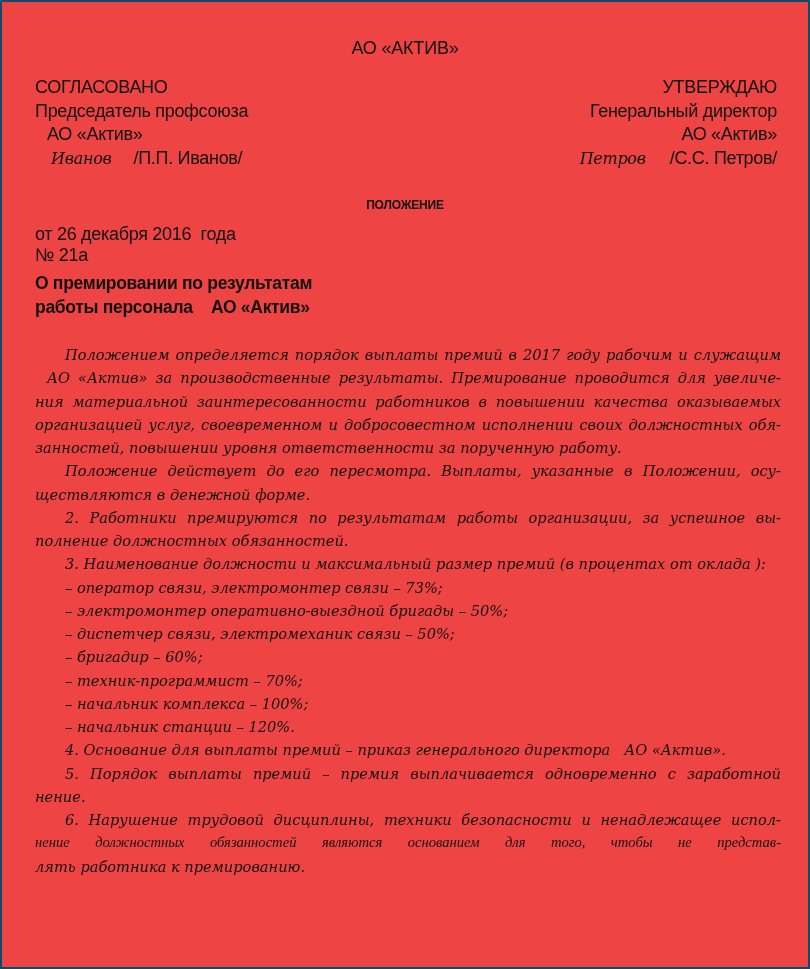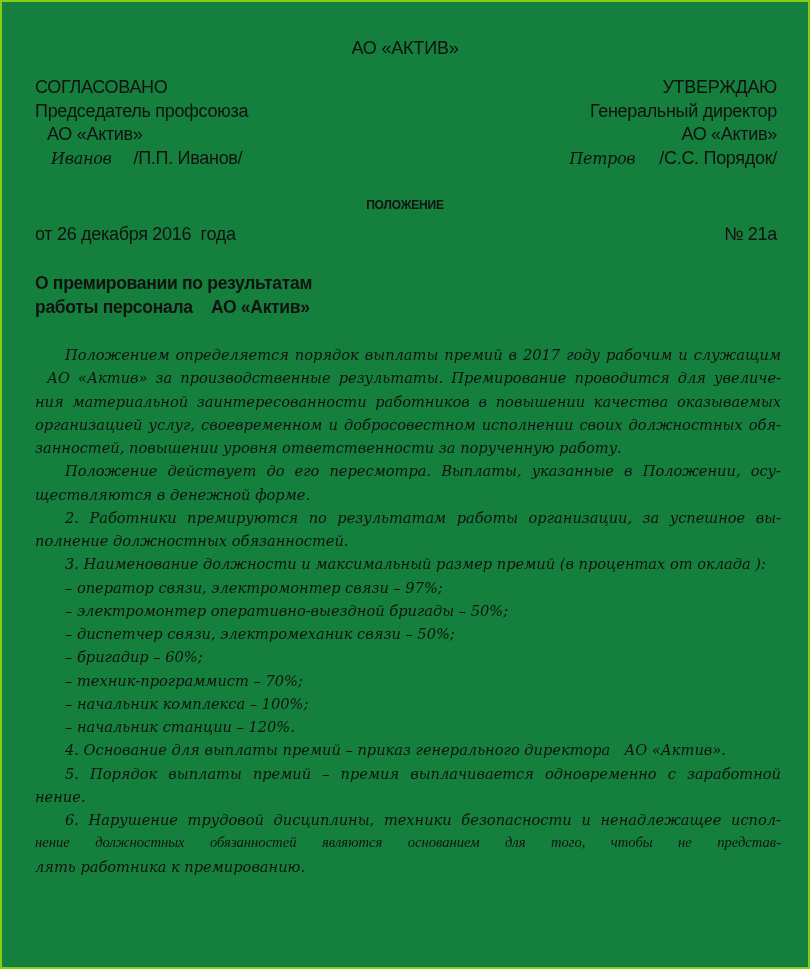--- a/index.html
+++ b/index.html
@@ -1,21 +1,21 @@
 <!DOCTYPE html>
 <html><head>
 <meta charset="utf-8">
 <style>
   html, body { margin: 0; padding: 0; background: #ffffff; }
   body { width: 810px; height: 969px; position: relative; overflow: hidden; }
   .frame {
     position: absolute; left: 0; top: 0;
     width: 806px; height: 965px;
-    border: 2px solid #84cc16;
-    background: #15803d;
+    border: 2px solid #0c4a6e;
+    background: #ef4444;
   }
   .sans { font-family: "Liberation Sans", "DejaVu Sans", sans-serif; color: #111; }
   .serif-it { font-family: "DejaVu Serif", "Liberation Serif", serif; font-style: italic; color: #111; }
 
   .org-header {
     position: absolute; left: 0; right: 0; top: 36px;
     text-align: center; font-size: 18px; letter-spacing: -0.2px;
   }
   .approval {
     position: absolute; top: 74px; font-size: 18px; line-height: 23.6px;
@@ -28,21 +28,21 @@
   .approval.left .sig { padding-left: 16px; }
   .sig-hand { font-family: "DejaVu Serif", "Liberation Serif", serif; font-style: italic; font-size: 16px; margin-right: 22px; }
   .approval.right .sig-hand { margin-right: 24px; }
 
   .doc-title {
     position: absolute; left: 0; right: 0; top: 196px;
     text-align: center; font-size: 12px; font-weight: bold; letter-spacing: -0.2px;
   }
   .date-line {
     position: absolute; left: 33px; right: 31px; top: 222px;
-    font-size: 18px; letter-spacing: -0.3px; display: flex; justify-content: space-between;
+    font-size: 18px; letter-spacing: -0.3px; display: flex; justify-content: space-between; flex-direction: column;
   }
   .subject {
     position: absolute; left: 33px; top: 270px;
     font-size: 17.5px; font-weight: bold; line-height: 23.5px; letter-spacing: -0.3px;
   }
   .body {
     position: absolute; left: 33px; top: 341px; width: 746px;
     font-size: 14.6px; line-height: 23.25px;
   }
   .body .ln { display: block; text-align: justify; text-align-last: justify; white-space: nowrap; }
@@ -65,21 +65,21 @@
     <div class="line sig">
       <span class="sig-hand">Иванов</span><span>/П.П. Иванов/</span>
     </div>
   </div>
 
   <div class="approval right sans">
     <div class="line">УТВЕРЖДАЮ</div>
     <div class="line">Генеральный директор</div>
     <div class="line">АО «Актив»</div>
     <div class="line">
-      <span class="sig-hand">Петров</span><span>/С.С. Порядок/</span>
+      <span class="sig-hand">Петров</span><span>/С.С. Петров/</span>
     </div>
   </div>
 
   <div class="doc-title sans">ПОЛОЖЕНИЕ</div>
 
   <div class="date-line sans">
     <span style="white-space:pre">от 26 декабря 2016  года</span>
     <span>№ 21а</span>
   </div>
 
@@ -105,21 +105,21 @@
 
 
     <div>
       <span class="ln first" style="display: block;">2. Работники премируются по результатам работы организации, за успешное вы-</span>
       <span class="ln last" style="display: block;">полнение должностных обязанностей.</span>
     </div>
 
     <div>
       <span class="item-line" style="display: block;">3. Наименование должности и максимальный размер премий (в процентах от оклада ):</span>
       <div>
-        <span class="item-line" style="display: block;">– оператор связи, электромонтер связи – 97%;</span>
+        <span class="item-line" style="display: block;">– оператор связи, электромонтер связи – 73%;</span>
         <span class="item-line" style="display: block;">– электромонтер оперативно-выездной бригады – 50%;</span>
         <span class="item-line" style="display: block;">– диспетчер связи, электромеханик связи – 50%;</span>
         <span class="item-line" style="display: block;">– бригадир – 60%;</span>
         <span class="item-line" style="display: block;">– техник-программист – 70%;</span>
         <span class="item-line" style="display: block;">– начальник комплекса – 100%;</span>
         <span class="item-line" style="display: block;">– начальник станции – 120%.</span>
       </div>
     </div>
 
     <div>

